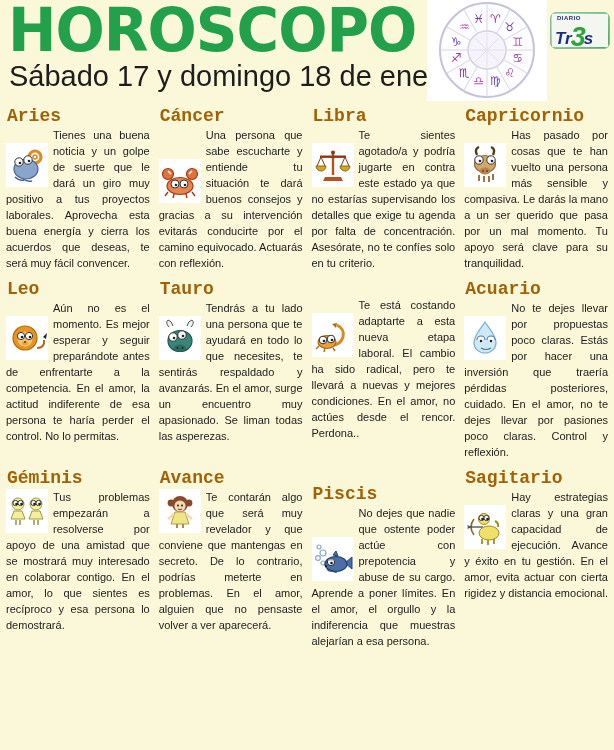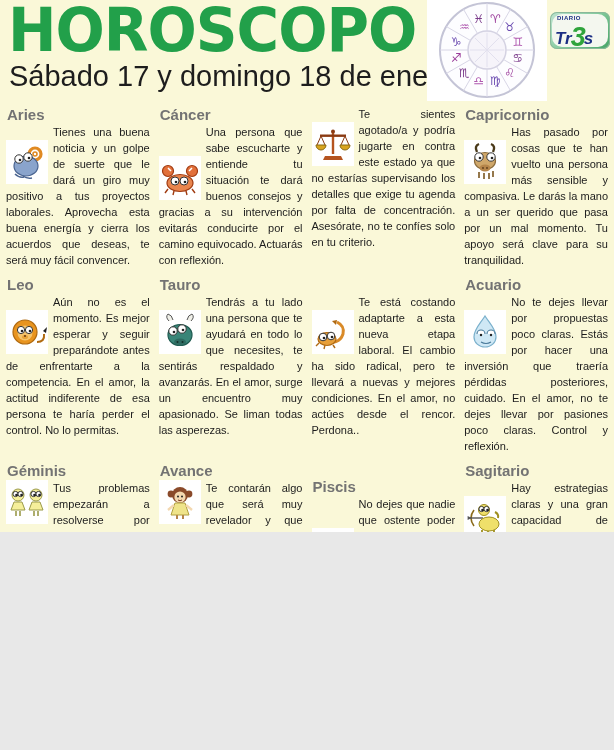--- a/index.html
+++ b/index.html
@@ -2,21 +2,21 @@
 <html><head>
 <meta charset="utf-8">
 <style>
   html,body { margin:0; padding:0; }
   body {
     font-family: "Liberation Sans", sans-serif;
     background:#e8e8e8;
   }
   #page {
     position:relative;
-    width:614px; height:532px;
+    width:614px; height:750px;
     background:#FAF8D8;
     overflow:hidden;
     margin:0 auto;
   }
   
   #header { position:relative; height:102px; }
   .main-title {
     position:absolute; left:8px; top:-6px;
     font-family:"DejaVu Sans", sans-serif;
     font-weight:bold;
@@ -43,21 +43,21 @@
     width:60px; height:37px;
     border-radius:7px;
     background:linear-gradient(135deg,#bfe4d2 0%, #7ec898 55%, #46a465 100%);
     box-shadow:0 0 0 1px #8ab89a inset;
     padding:2px;
     box-sizing:border-box;
   }
   .logo-inner {
     width:100%; height:100%;
     background:#f4f7ef;
-    border-radius:10px;
+    border-radius:1px;
     position:relative;
     overflow:hidden;
   }
   .logo-top {
     position:absolute; left:5px; top:1px;
     font-size:6px; font-weight:bold; color:#1b2e83;
     letter-spacing:0.5px;
   }
   .logo-word {
     position:absolute; left:3px; top:6px;
@@ -74,22 +74,23 @@
     display:grid;
     grid-template-columns:repeat(4, 1fr);
     column-gap:9px;
     row-gap:8px;
     padding:4px 6px 0 6px;
   }
   .sign-cell { min-width:0; }
   .sign-cell:nth-child(7) { padding-top:18px; }   
   .sign-cell:nth-child(11){ padding-top:16px; }   
   .sign-name {
-    font-size:15px; font-weight:bold; color:#737373;
+    font-size:18px; font-weight:bold; color:#a16207;
     margin:0 0 1px 1px;
+    font-family:Liberation Mono, monospace;
   }
   .sign-text {
     font-size:11px; line-height:16px;
     color:#1c1c1c;
     text-align:justify;
     margin:0;
   }
   .sign-icon {
     float:left;
     width:42px; height:44px;
@@ -189,20 +190,21 @@
 
   <circle cx="15" cy="23" r="4" fill="#fff" stroke="#333" stroke-width="1"></circle>
   <circle cx="24" cy="23" r="4" fill="#fff" stroke="#333" stroke-width="1"></circle>
   <circle cx="16" cy="24" r="1.3" fill="#222"></circle>
   <circle cx="25" cy="24" r="1.3" fill="#222"></circle>
             </svg>
           </span><span class="sign-body">Una persona que sabe escucharte y entiende tu situación te dará buenos consejos y gracias a su intervención evitarás conducirte por el camino equivocado. Actuarás con reflexión.</span></p>
   </div>
 
   <div class="sign-cell">
+    <div class="sign-name">Libra</div>
     <p class="sign-text"><span class="sign-icon mt1">
             <svg viewBox="0 0 40 40" xmlns="http://www.w3.org/2000/svg">
               <rect x="18.8" y="8" width="2.4" height="22" fill="#b5541f"></rect>
    <rect x="7" y="10.5" width="26" height="2.4" fill="#8a3a12"></rect>
    <circle cx="20" cy="7.5" r="2" fill="#8a3a12"></circle>
    <path d="M8 12 L4 21 M8 12 L12 21 M32 12 L28 21 M32 12 L36 21" stroke="#8a3a12" stroke-width="1"></path>
    <path d="M3 21 h10 a5 5 0 0 1 -10 0 z" fill="#d9a520" stroke="#8a6a10" stroke-width="1"></path>
    <path d="M27 21 h10 a5 5 0 0 1 -10 0 z" fill="#d9a520" stroke="#8a6a10" stroke-width="1"></path>
    <path d="M12 32 h16 l2 4 h-20 z" fill="#b5541f"></path>
             </svg>

